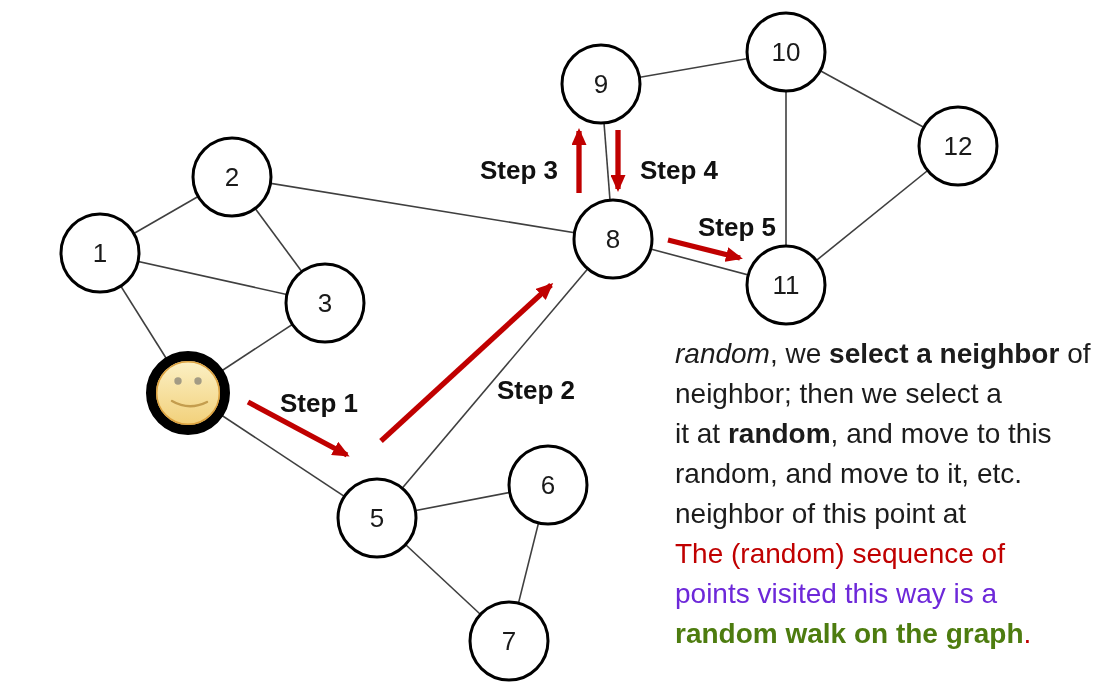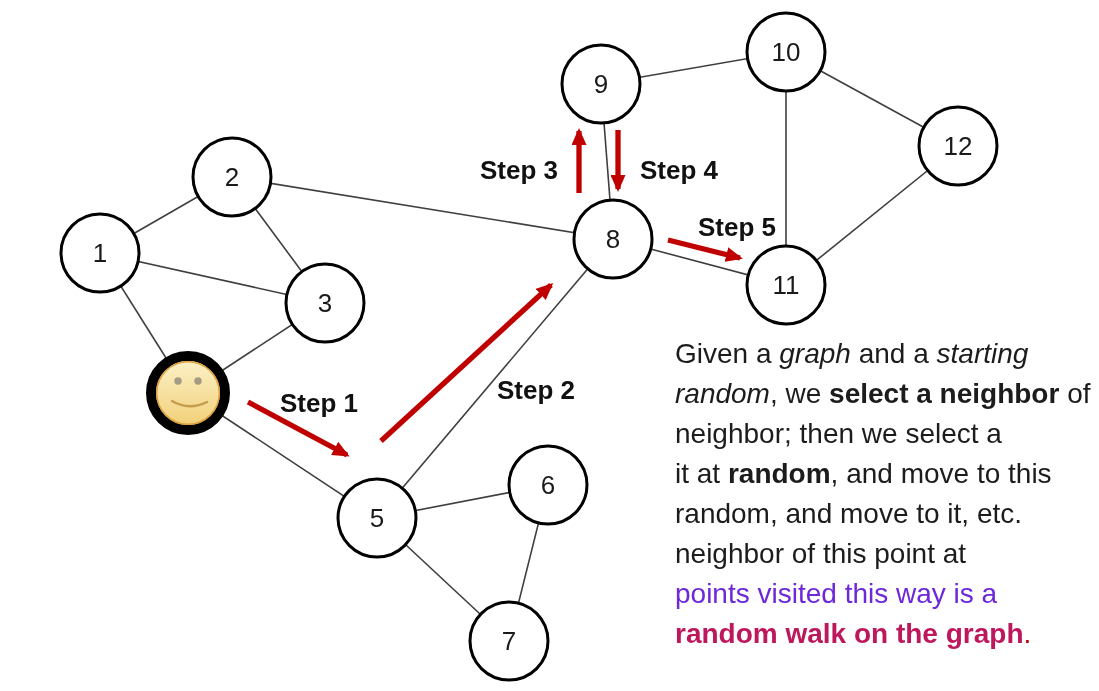--- a/index.html
+++ b/index.html
@@ -140,22 +140,22 @@
         <text x="536" y="390" dy="0.36em" text-anchor="middle" class="step-label">Step 2</text>
         <line x1="579" y1="193" x2="579" y2="131" stroke="#C00000" stroke-width="5.3" marker-end="url(#arrowHead)"></line>
         <text x="519" y="170" dy="0.36em" text-anchor="middle" class="step-label">Step 3</text>
         <line x1="618" y1="130" x2="618" y2="189" stroke="#C00000" stroke-width="5.3" marker-end="url(#arrowHead)"></line>
         <text x="679" y="170" dy="0.36em" text-anchor="middle" class="step-label">Step 4</text>
         <line x1="668" y1="240" x2="740" y2="258" stroke="#C00000" stroke-width="5.3" marker-end="url(#arrowHead)"></line>
         <text x="737" y="227" dy="0.36em" text-anchor="middle" class="step-label">Step 5</text>
       </g>
     </svg>
   <div id="description">
-      <div class="line"><span class="seg-n">Given a </span><span class="seg-i">graph</span><span class="seg-n"> and a </span><span class="seg-i">starting</span></div>
       <div class="line"><span class="seg-i">random</span><span class="seg-n">, we </span><span class="seg-b">select a neighbor</span><span class="seg-n"> of</span></div>
       <div class="line"><span class="seg-n">neighbor; then we select a</span></div>
       <div class="line"><span class="seg-n">it at </span><span class="seg-b">random</span><span class="seg-n">, and move to this</span></div>
       <div class="line"><span class="seg-n">random, and move to it, etc.</span></div>
       <div class="line"><span class="seg-n">neighbor of this point at</span></div>
+      <div class="line"><span class="seg-r" style="color: rgb(192, 0, 0);">The (random) sequence of</span></div>
       <div class="line"><span class="seg-r" style="color: #6d28d9;">points visited this way is a</span></div>
-      <div class="line"><span class="seg-rb" style="color: #be185d;">random walk on the graph</span><span class="seg-r" style="color: rgb(192, 0, 0);">.</span></div>
+      <div class="line"><span class="seg-rb" style="color: #4d7c0f;">random walk on the graph</span><span class="seg-r" style="color: rgb(192, 0, 0);">.</span></div>
     </div>
 </div>
 
 </body></html>

